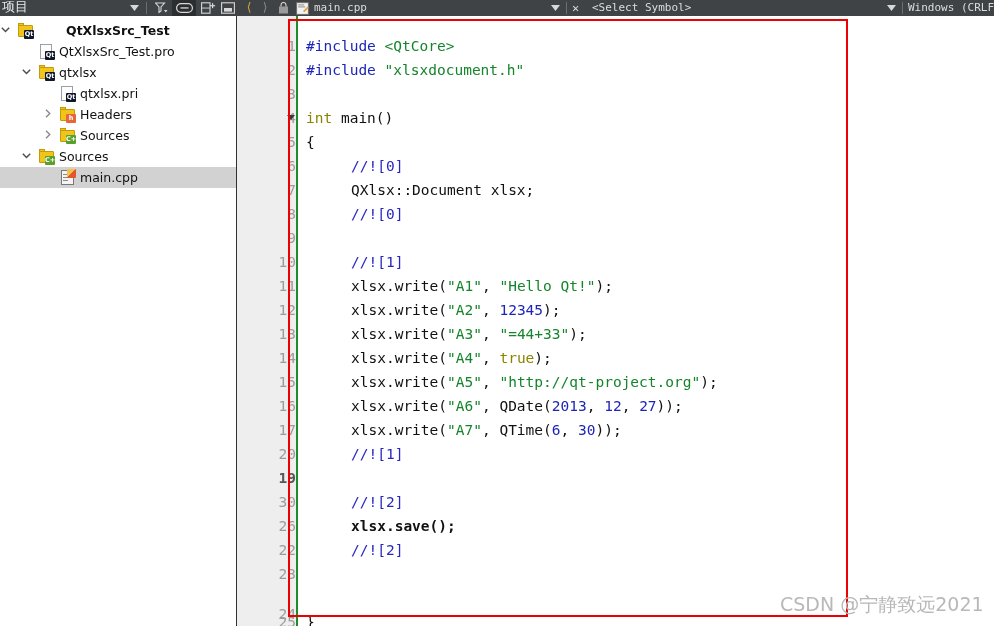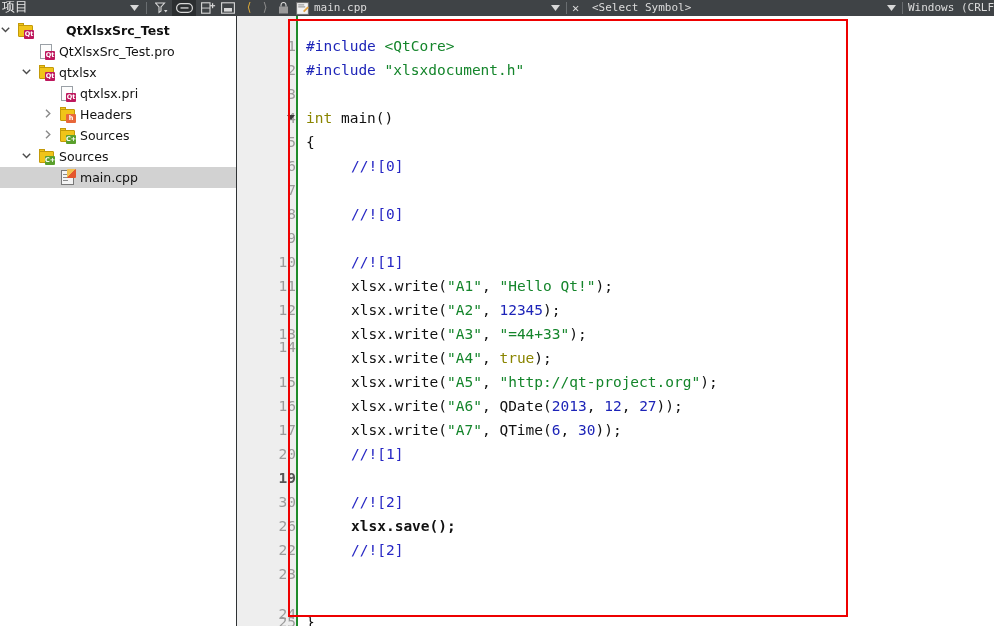--- a/index.html
+++ b/index.html
@@ -43,21 +43,21 @@
   .ic{position:absolute;top:3px;width:15px;height:15px;}
   .ic .fold{position:absolute;left:0;top:2px;width:15px;height:12px;background:#f0c419;
      border:1px solid #c39a09;box-sizing:border-box;border-radius:1px;}
   .ic .foldtab{position:absolute;left:0;top:0px;width:6px;height:3px;background:#f0c419;
      border:1px solid #c39a09;border-bottom:none;box-sizing:border-box;}
   .ic .page{position:absolute;left:1px;top:0px;width:12px;height:15px;background:#fdfdfd;
      border:1px solid #9aa0a6;box-sizing:border-box;}
   .ic .badge{position:absolute;right:-1px;bottom:-1px;width:10px;height:9px;line-height:9px;
      font-size:6.5px;font-weight:bold;text-align:center;color:#ffffff;
      font-family:"DejaVu Sans", sans-serif;border-radius:1px;}
-  .badge.qt{background:#be185d;}
+  .badge.qt{background:#0f172a;}
   .badge.cpp{background:#5aa02c;}
   .badge.h{background:#e8673a;}
 
   
   .ic.np .sheet{position:absolute;left:1px;top:0;width:13px;height:15px;background:#f4f4f4;
      border:1px solid #787878;box-sizing:border-box;}
   .ic.np .ln{position:absolute;left:3px;width:7px;height:1px;background:#8a8a8a;}
   .ic.np .pencil{position:absolute;right:-1px;top:-1px;width:9px;height:9px;
      background:linear-gradient(135deg,#f2c14e 0 45%,#e4572e 45% 100%);
      transform:rotate(0deg);border-radius:1px;}
@@ -276,41 +276,42 @@
           </svg></div>
         <div class="lnum" style="top: 114px;">5</div>
         <div class="lnum" style="top: 138px;">6</div>
         <div class="lnum" style="top: 162px;">7</div>
         <div class="lnum" style="top: 186px;">8</div>
         <div class="lnum" style="top: 210px;">9</div>
         <div class="lnum" style="top: 234px;">10</div>
         <div class="lnum" style="top: 258px;">11</div>
         <div class="lnum" style="top: 282px;">12</div>
         <div class="lnum" style="top: 306px;">13</div>
-        <div class="lnum" style="top: 319px;">14</div>
+        <div class="lnum" style="top: 330px;">14</div>
         <div class="lnum" style="top: 354px;">15</div>
         <div class="lnum" style="top: 378px;">16</div>
         <div class="lnum" style="top: 402px;">17</div>
         <div class="lnum" style="top: 426px;">20</div>
         <div class="lnum cur" style="top: 450px;">19</div>
         <div class="lnum" style="top: 474px;">30</div>
         <div class="lnum" style="top: 498px;">26</div>
         <div class="lnum" style="top: 522px;">22</div>
         <div class="lnum" style="top: 546px;">23</div>
         <div class="lnum" style="top: 570px; margin-top: 16px;">24</div>
         <div class="lnum" style="top: 594px;">25</div>
       </div>
     <div class="gutter-edge"></div>
     <div class="codearea">
         <div class="cline" style="top: 18px; padding-left: 0px;"><span class="pp">#include </span><span class="str">&lt;QtCore&gt;</span></div>
         <div class="cline" style="top: 42px; padding-left: 0px;"><span class="pp">#include </span><span class="str">"xlsxdocument.h"</span></div>
         <div class="cline" style="top: 66px; padding-left: 0px;"></div>
         <div class="cline" style="top: 90px; padding-left: 0px;"><span class="kw">int</span><span class="pl"> main()</span></div>
         <div class="cline" style="top: 114px; padding-left: 0px;"><span class="pl">{</span></div>
         <div class="cline" style="top: 138px; padding-left: 45px;"><span class="cmt">//![0]</span></div>
+        <div class="cline" style="top: 162px; padding-left: 45px;"><span class="pl">QXlsx::Document xlsx;</span></div>
         <div class="cline" style="top: 186px; padding-left: 45px;"><span class="cmt">//![0]</span></div>
         <div class="cline" style="top: 210px; padding-left: 0px;"></div>
         <div class="cline" style="top: 234px; padding-left: 45px;"><span class="cmt">//![1]</span></div>
         <div class="cline" style="top: 258px; padding-left: 45px;"><span class="pl">xlsx.write(</span><span class="str">"A1"</span><span class="pl">, </span><span class="str">"Hello Qt!"</span><span class="pl">);</span></div>
         <div class="cline" style="top: 282px; padding-left: 45px;"><span class="pl">xlsx.write(</span><span class="str">"A2"</span><span class="pl">, </span><span class="num">12345</span><span class="pl">);</span></div>
         <div class="cline" style="top: 306px; padding-left: 45px;"><span class="pl">xlsx.write(</span><span class="str">"A3"</span><span class="pl">, </span><span class="str">"=44+33"</span><span class="pl">);</span></div>
         <div class="cline" style="top: 330px; padding-left: 45px;"><span class="pl">xlsx.write(</span><span class="str">"A4"</span><span class="pl">, </span><span class="kw">true</span><span class="pl">);</span></div>
         <div class="cline" style="top: 354px; padding-left: 45px;"><span class="pl">xlsx.write(</span><span class="str">"A5"</span><span class="pl">, </span><span class="str">"http://qt-project.org"</span><span class="pl">);</span></div>
         <div class="cline" style="top: 378px; padding-left: 45px;"><span class="pl">xlsx.write(</span><span class="str">"A6"</span><span class="pl">, QDate(</span><span class="num">2013</span><span class="pl">, </span><span class="num">12</span><span class="pl">, </span><span class="num">27</span><span class="pl">));</span></div>
         <div class="cline" style="top: 402px; padding-left: 45px;"><span class="pl">xlsx.write(</span><span class="str">"A7"</span><span class="pl">, QTime(</span><span class="num">6</span><span class="pl">, </span><span class="num">30</span><span class="pl">));</span></div>
@@ -319,14 +320,15 @@
         <div class="cline" style="top: 474px; padding-left: 45px;"><span class="cmt">//![2]</span></div>
         <div class="cline" style="top: 498px; padding-left: 45px; font-weight: bold;"><span class="pl">xlsx.save();</span></div>
         <div class="cline" style="top: 522px; padding-left: 45px;"><span class="cmt">//![2]</span></div>
         <div class="cline" style="top: 546px; padding-left: 0px;"></div>
         <div class="cline" style="top: 594px; padding-left: 0px;"><span class="pl">}</span></div>
       </div>
   </div>
 
   <div class="annot" id="annot" style="left: 288px; top: 19px; width: 560px; height: 598px; border-color: rgb(238, 0, 0);"></div>
 
+  <div class="watermark" style="left:780px;top:592px;">CSDN @宁静致远2021</div>
 
 </div>
 
 </body></html>

